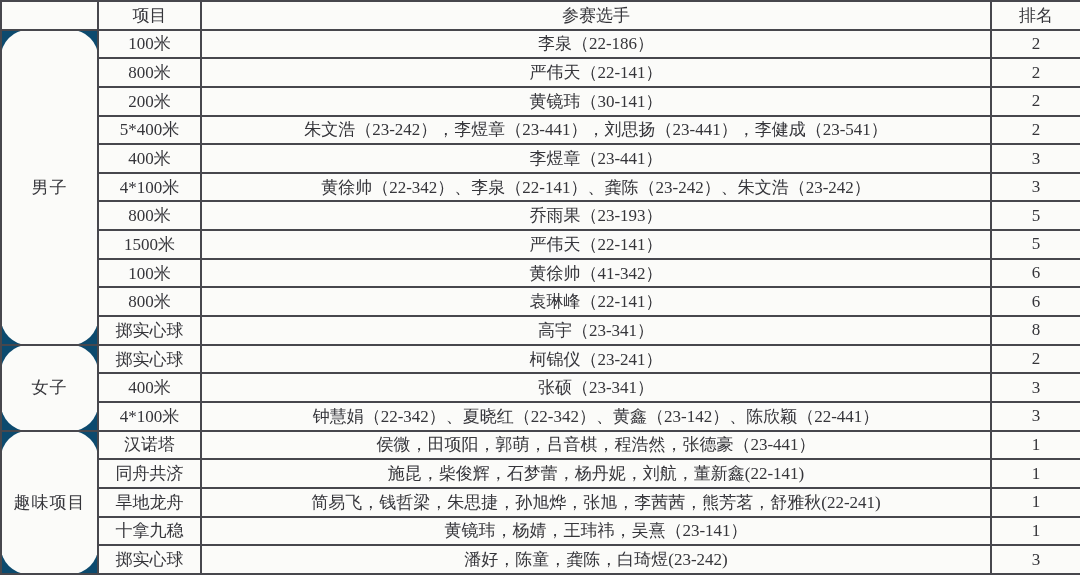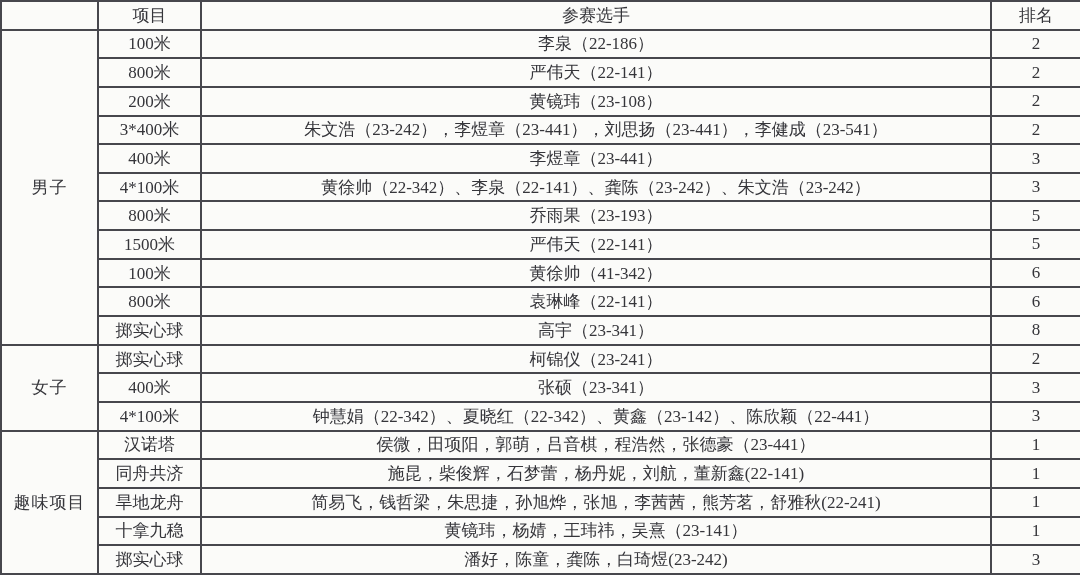--- a/index.html
+++ b/index.html
@@ -32,20 +32,21 @@
     white-space: nowrap;
     overflow: hidden;
   }
   col.c-group { width: 97px; }
   col.c-event { width: 103px; }
   col.c-part  { width: 790px; }
   col.c-rank  { width: 90px; }
   td.group-cell {
     font-size: 18px;
     letter-spacing: 1px;
+    border-radius: 27px;
   }
   td.rank-cell { font-size: 16px; }
 </style>
 </head>
 <body>
 
 <div class="sheet">
   <table class="results">
     <colgroup>
       <col class="c-group">
@@ -67,25 +68,25 @@
         <td>李泉（22-186）</td>
         <td class="rank-cell">2</td>
       </tr>
       <tr>
         <td>800米</td>
         <td>严伟天（22-141）</td>
         <td class="rank-cell">2</td>
       </tr>
       <tr>
         <td>200米</td>
-        <td>黄镜玮（23-108）</td>
+        <td>黄镜玮（30-141）</td>
         <td class="rank-cell">2</td>
       </tr>
       <tr>
-        <td>3*400米</td>
+        <td>5*400米</td>
         <td>朱文浩（23-242），李煜章（23-441），刘思扬（23-441），李健成（23-541）</td>
         <td class="rank-cell">2</td>
       </tr>
       <tr>
         <td>400米</td>
         <td>李煜章（23-441）</td>
         <td class="rank-cell">3</td>
       </tr>
       <tr>
         <td>4*100米</td>

